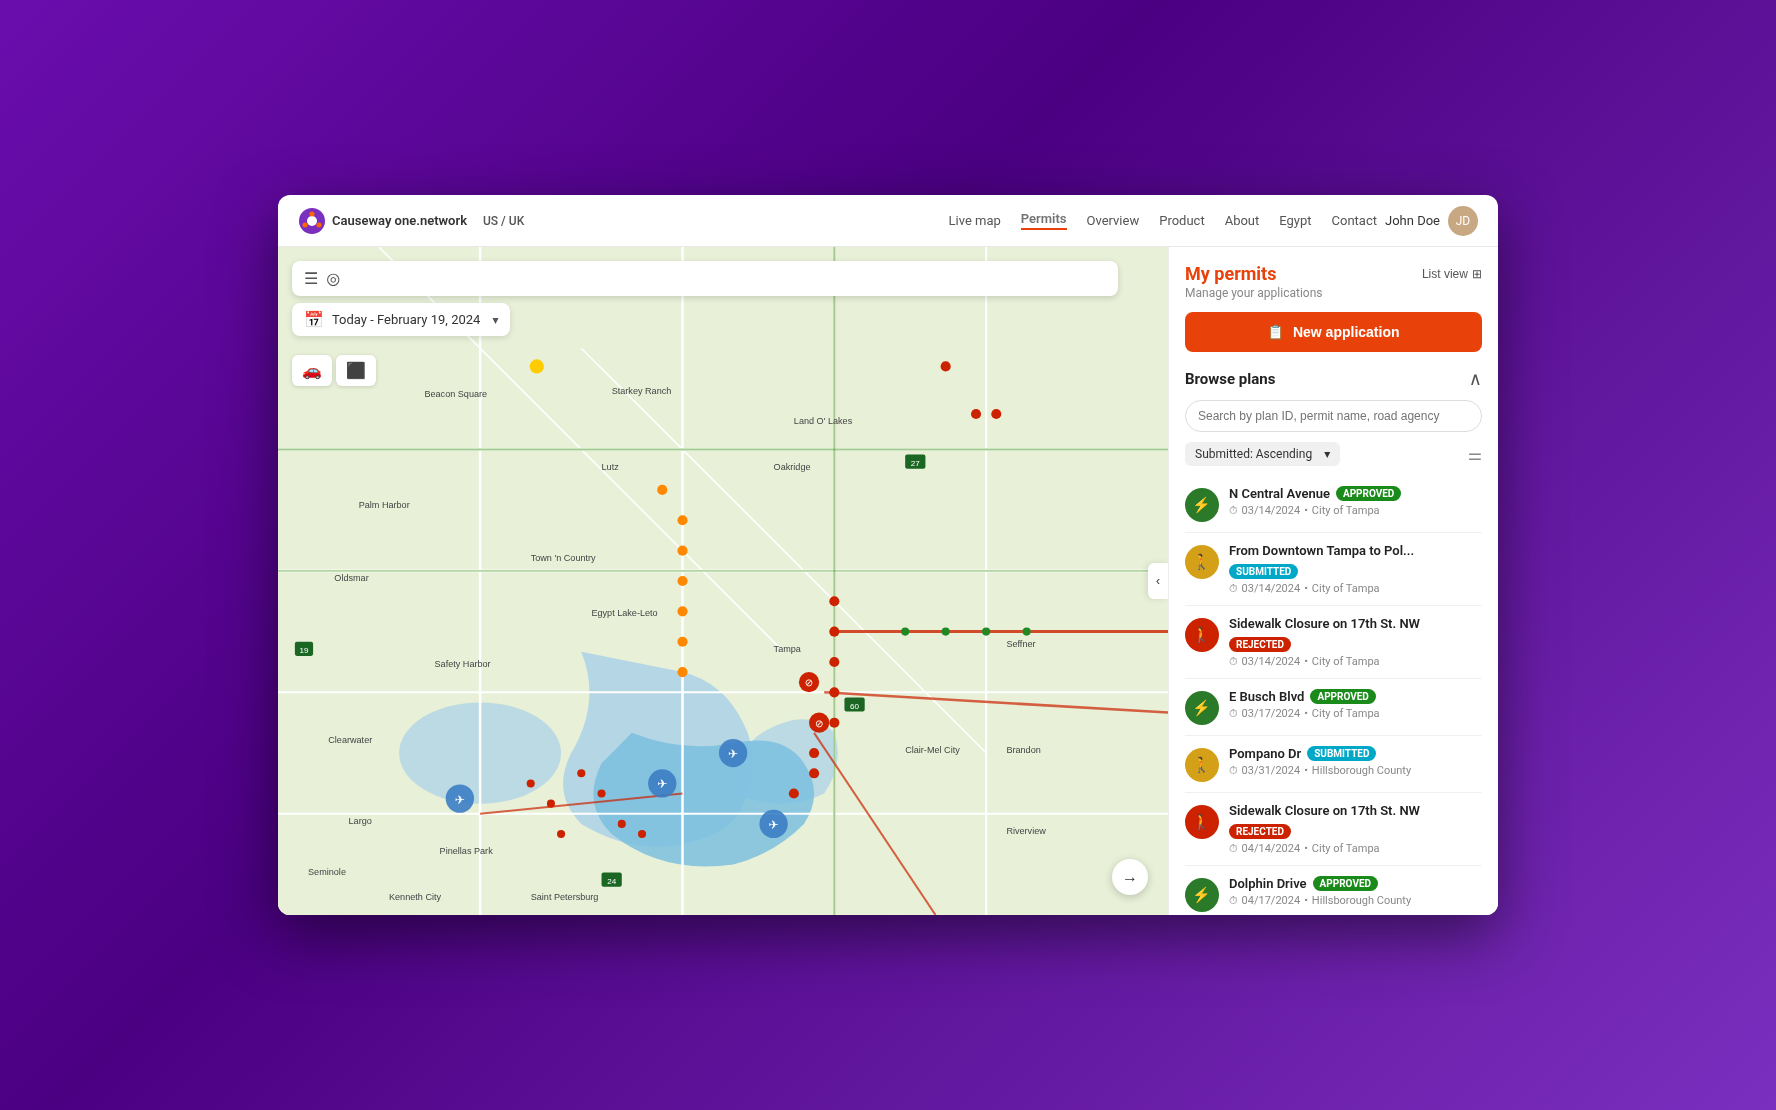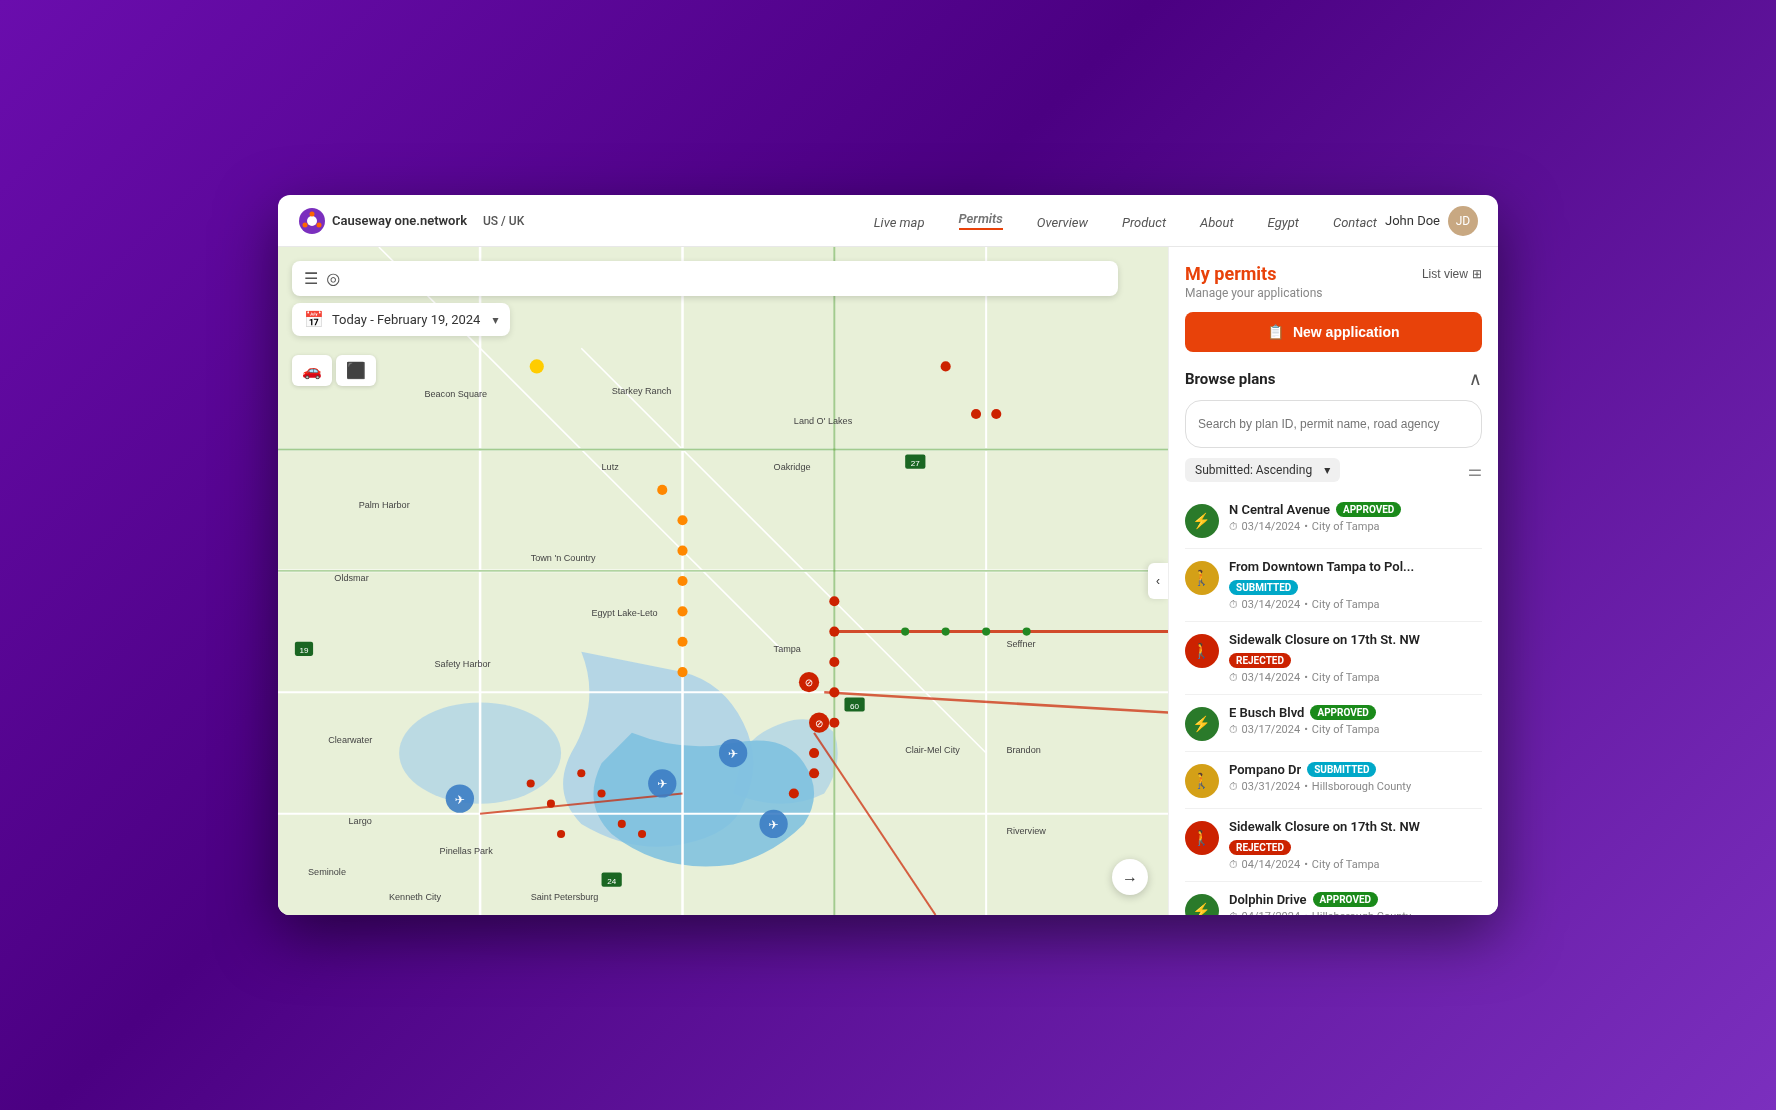--- a/index.html
+++ b/index.html
@@ -46,23 +46,22 @@
       color: #333;
     }
     .locale {
       font-size: 12px;
       color: #555;
       margin-right: auto;
       font-weight: 500;
     }
     .nav-links {
       display: flex;
-      align-items: flex-end;
-      gap: 34px;
-      font-style: italic;
+      align-items: center;
+      gap: 20px;
     }
     .nav-link {
       font-size: 13px;
       color: #555;
       text-decoration: none;
       cursor: pointer;
     }
     .nav-link.active {
       color: #737373;
       font-weight: 600;
@@ -275,21 +274,21 @@
     }
     .browse-plans-title {
       font-size: 15px;
       font-weight: 700;
       color: #222;
     }
     .plans-search {
       width: 100%;
       border: 1px solid #ddd;
       border-radius: 16px;
-      padding: 16px 12px;
+      padding: 8px 12px;
       font-size: 12px;
       color: #999;
       margin-bottom: 10px;
       outline: none;
     }
     .filter-row {
       display: flex;
       align-items: center;
       justify-content: space-between;
       margin-bottom: 10px;

